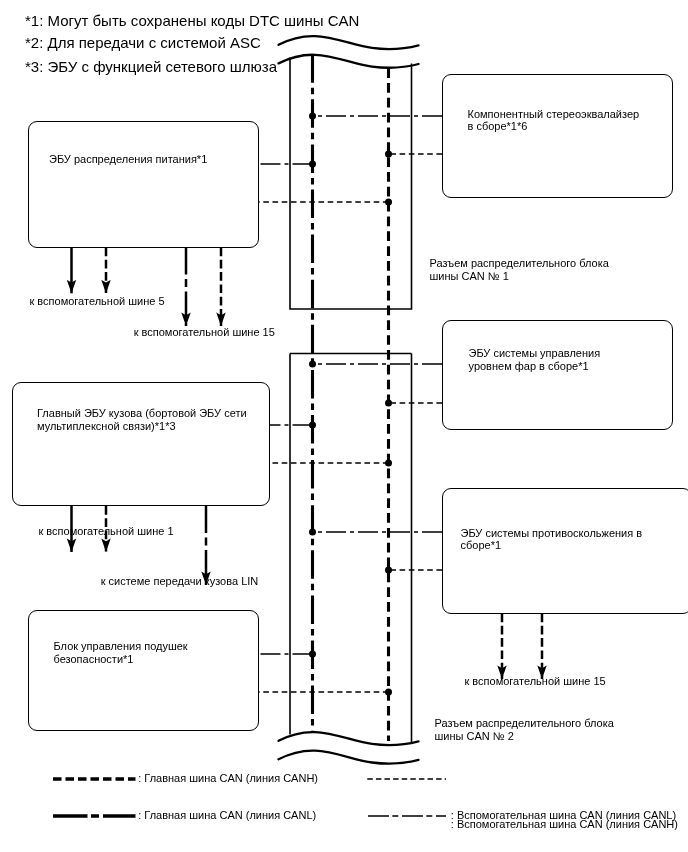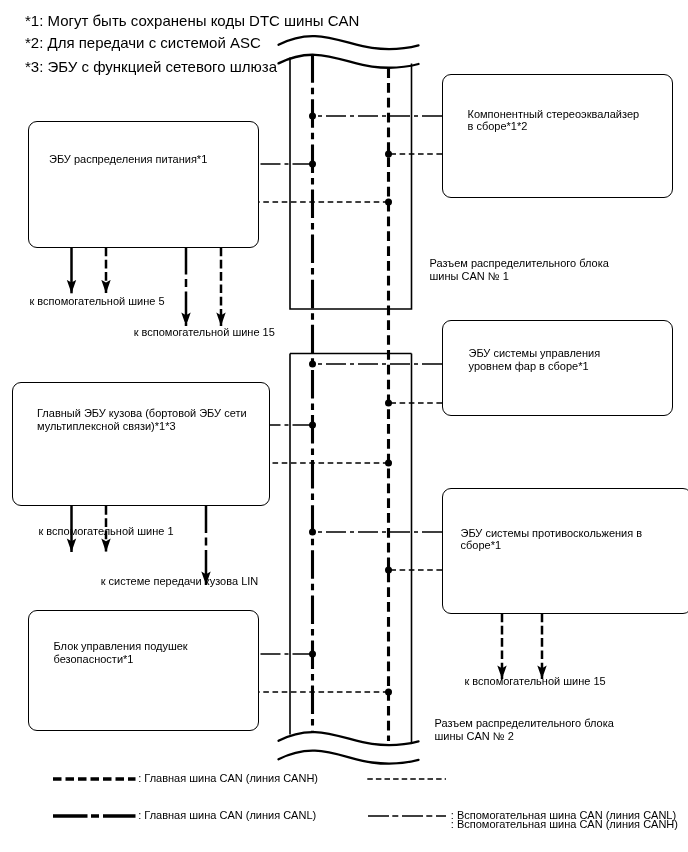--- a/index.html
+++ b/index.html
@@ -75,28 +75,28 @@
   <div class="note" style="left:25px;top:14.2px;">*1: Могут быть сохранены коды DTC шины CAN</div>
   <div class="note" style="left:25px;top:36.2px;">*2: Для передачи с системой ASC</div>
   <div class="note" style="left:25px;top:60.1px;">*3: ЭБУ с функцией сетевого шлюза</div>
 </div>
 
 <div class="box" style="left:28px;top:121px;width:230.5px;height:127px;">
   <div class="boxlabel" style="left:20px;top:31px;width:200px;">ЭБУ распределения питания*1</div>
 </div>
 
 <div class="box" style="left:441.5px;top:73.5px;width:231.5px;height:124px;">
-  <div class="boxlabel" style="left:25px;top:33px;width:178px;">Компонентный стереоэквалайзер в сборе*1*2</div>
+  <div class="boxlabel" style="left:25px;top:33px;width:178px;">Компонентный стереоэквалайзер в сборе*1*6</div>
 </div>
 
 <div class="box" style="left:12px;top:382px;width:258px;height:124px;">
   <div class="boxlabel" style="left:24px;top:24px;width:220px;">Главный ЭБУ кузова (бортовой ЭБУ сети мультиплексной связи)*1*3</div>
 </div>
 
-<div class="box" style="left:441.5px;top:320px;width:231.5px;height:96px;">
+<div class="box" style="left:441.5px;top:320px;width:231.5px;height:110px;">
   <div class="boxlabel" style="left:26px;top:26px;width:150px;">ЭБУ системы управления уровнем фар в сборе*1</div>
 </div>
 
 <div class="box" style="left:441.5px;top:487.5px;width:250px;height:126.5px;">
   <div class="boxlabel" style="left:18px;top:38px;width:188px;">ЭБУ системы противоскольжения в сборе*1</div>
 </div>
 
 <div class="box" style="left:28px;top:610px;width:231px;height:121px;">
   <div class="boxlabel" style="left:24.5px;top:29px;width:180px;">Блок управления подушек безопасности*1</div>
 </div>

